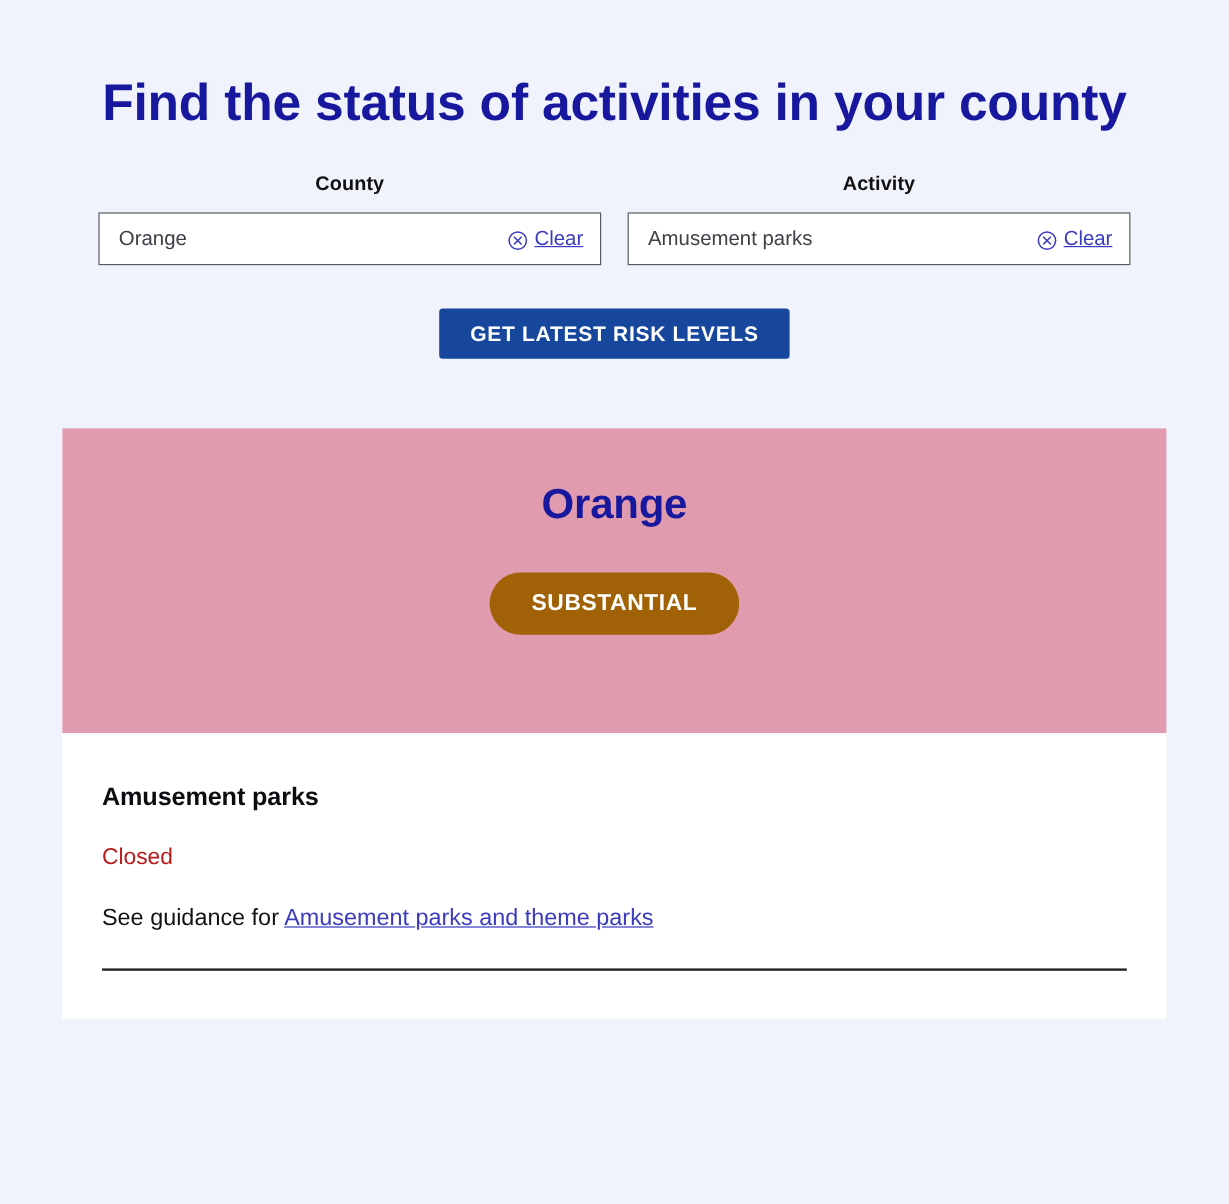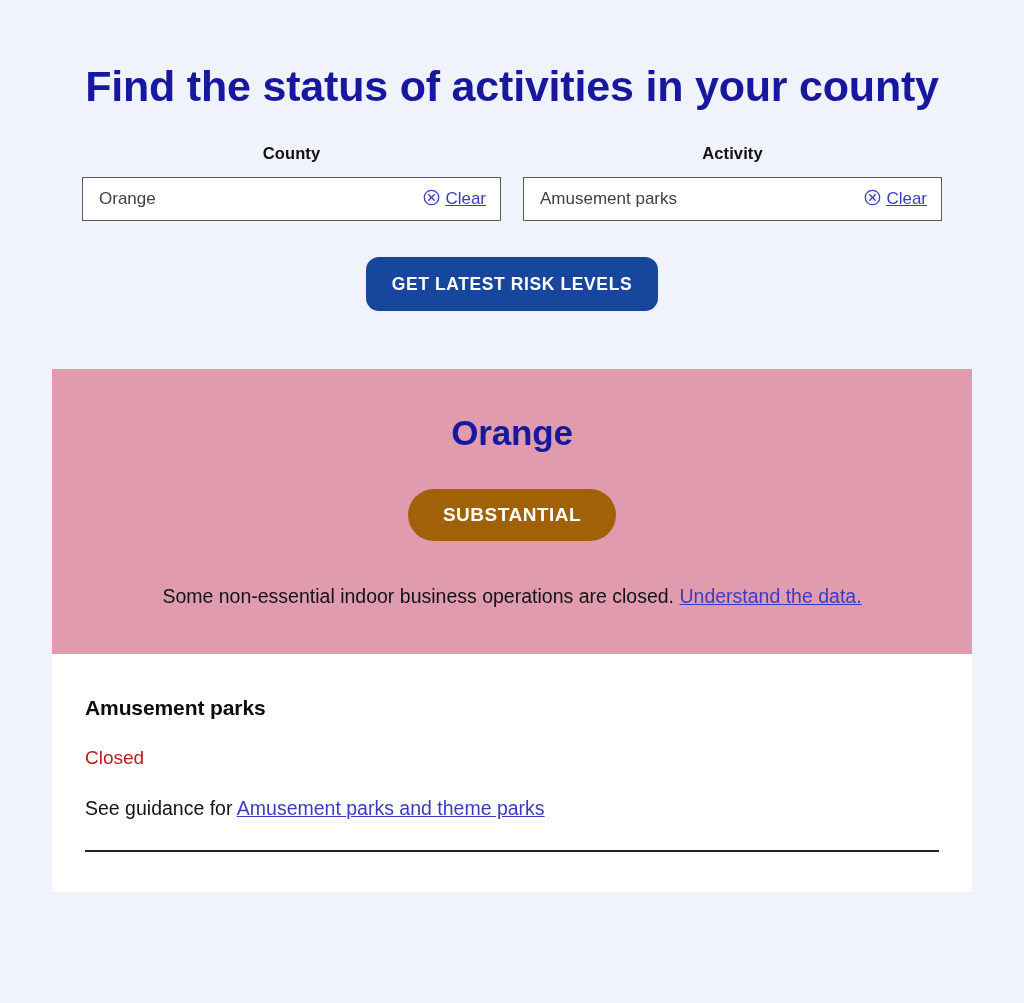--- a/index.html
+++ b/index.html
@@ -65,21 +65,21 @@
   .combo-value {
     flex: 1 1 auto;
     font-size: 17px;
     color: #3d4147;
     white-space: nowrap;
     overflow: hidden;
     text-overflow: ellipsis;
   }
   .clear-wrap {
     display: flex;
-    align-items: flex-start;
+    align-items: flex-end;
     gap: 5px;
     flex: 0 0 auto;
     cursor: pointer;
   }
   .clear-icon {
     display: inline-block;
     width: 17px;
     height: 17px;
     line-height: 1;
     color: #3b3bbf;
@@ -94,27 +94,27 @@
   
   .btn-row {
     display: flex;
     justify-content: center;
     margin-top: 36px;
   }
   .submit-btn {
     background: #16479d;
     color: #ffffff;
     border: none;
-    border-radius: 13px;
+    border-radius: 3px;
     font-family: "Liberation Sans", sans-serif;
     font-size: 17.5px;
     font-weight: bold;
     letter-spacing: 0.6px;
     padding: 0 26px;
-    height: 54px;
+    height: 42px;
     cursor: pointer;
   }
 
   
   .result-card {
     margin: 58px 52px 0 52px;
     width: 920px;
     box-sizing: border-box;
   }
   .risk-panel {
@@ -234,24 +234,20 @@
 
   <div class="btn-row">
     <button class="submit-btn">GET LATEST RISK LEVELS</button>
   </div>
 
   <div class="result-card">
 
     <div class="risk-panel">
       <div class="county-name">Orange</div>
       <div class="risk-badge">SUBSTANTIAL</div>
-      <p class="risk-line">
-        <span>Some non-essential indoor business operations are closed.</span>
-        <a href="#">Understand the data.</a>
-      </p>
     </div>
 
     <div class="activity-panel">
       <div class="activity-title">Amusement parks</div>
       <div class="activity-status">Closed</div>
       <div class="activity-guidance"><span>See guidance for </span><a href="#">Amusement parks and theme parks</a></div>
       <hr class="divider">
       <div class="activity-foot"></div>
     </div>
 

